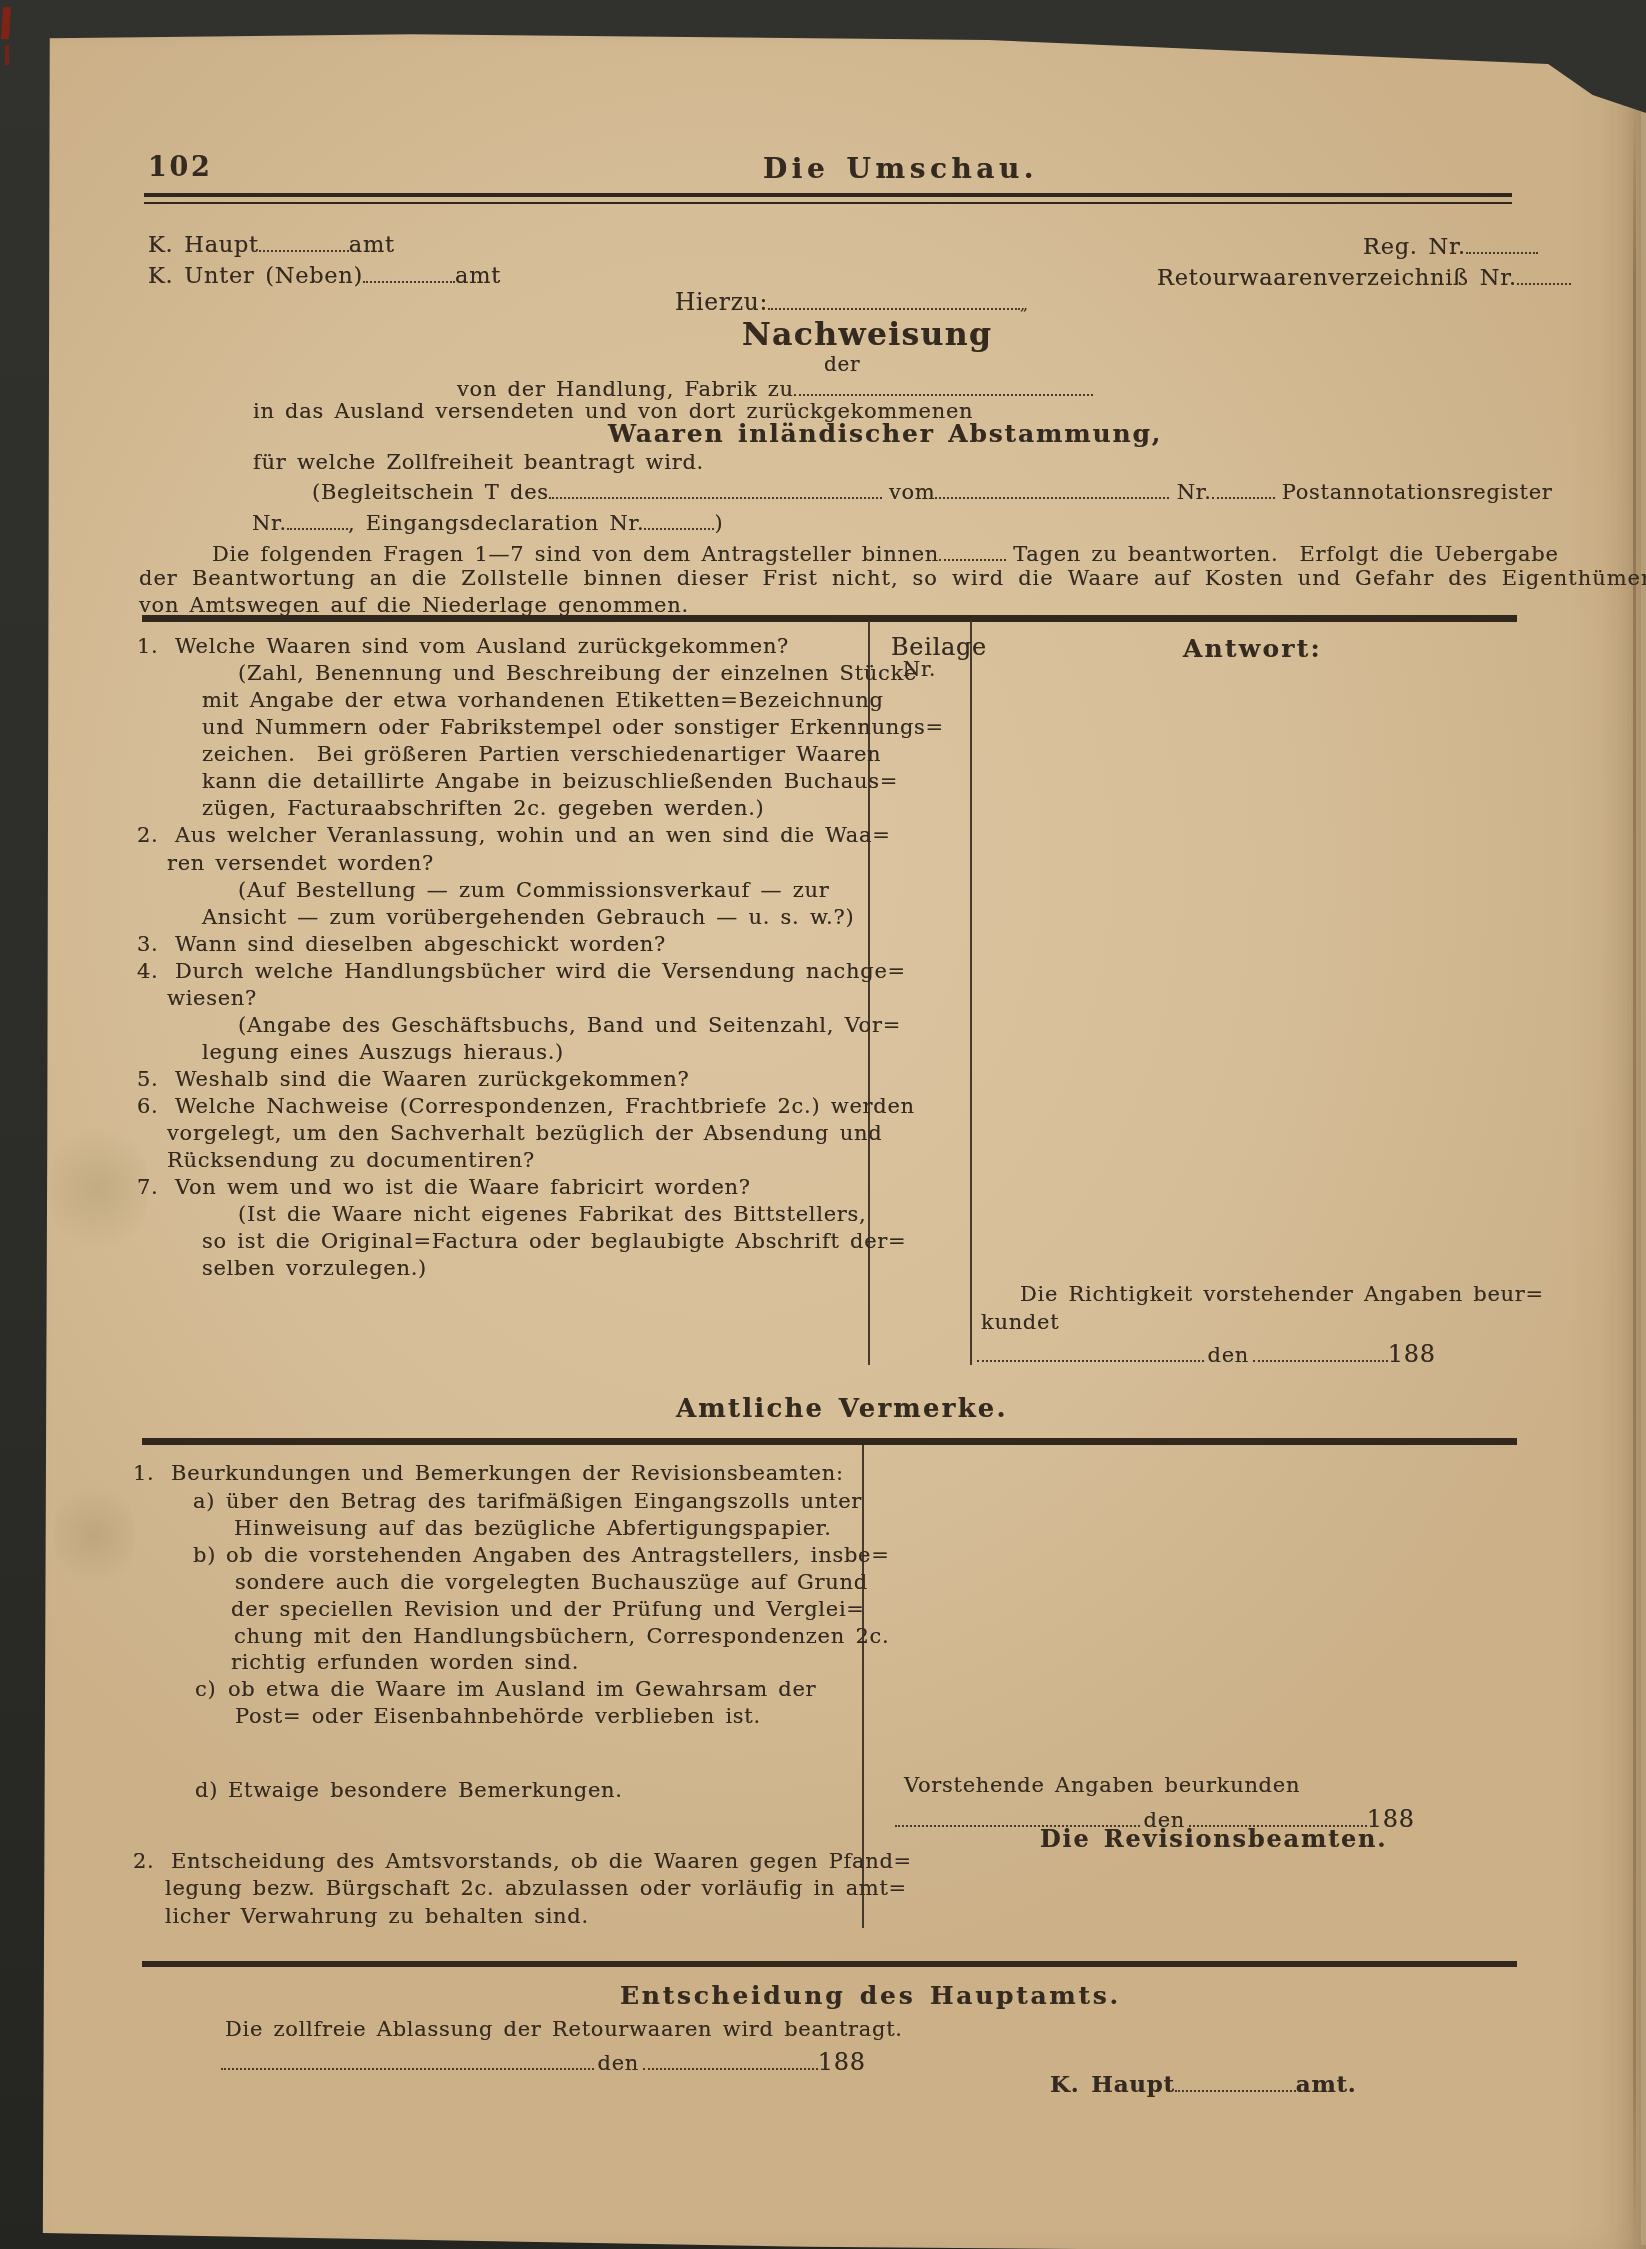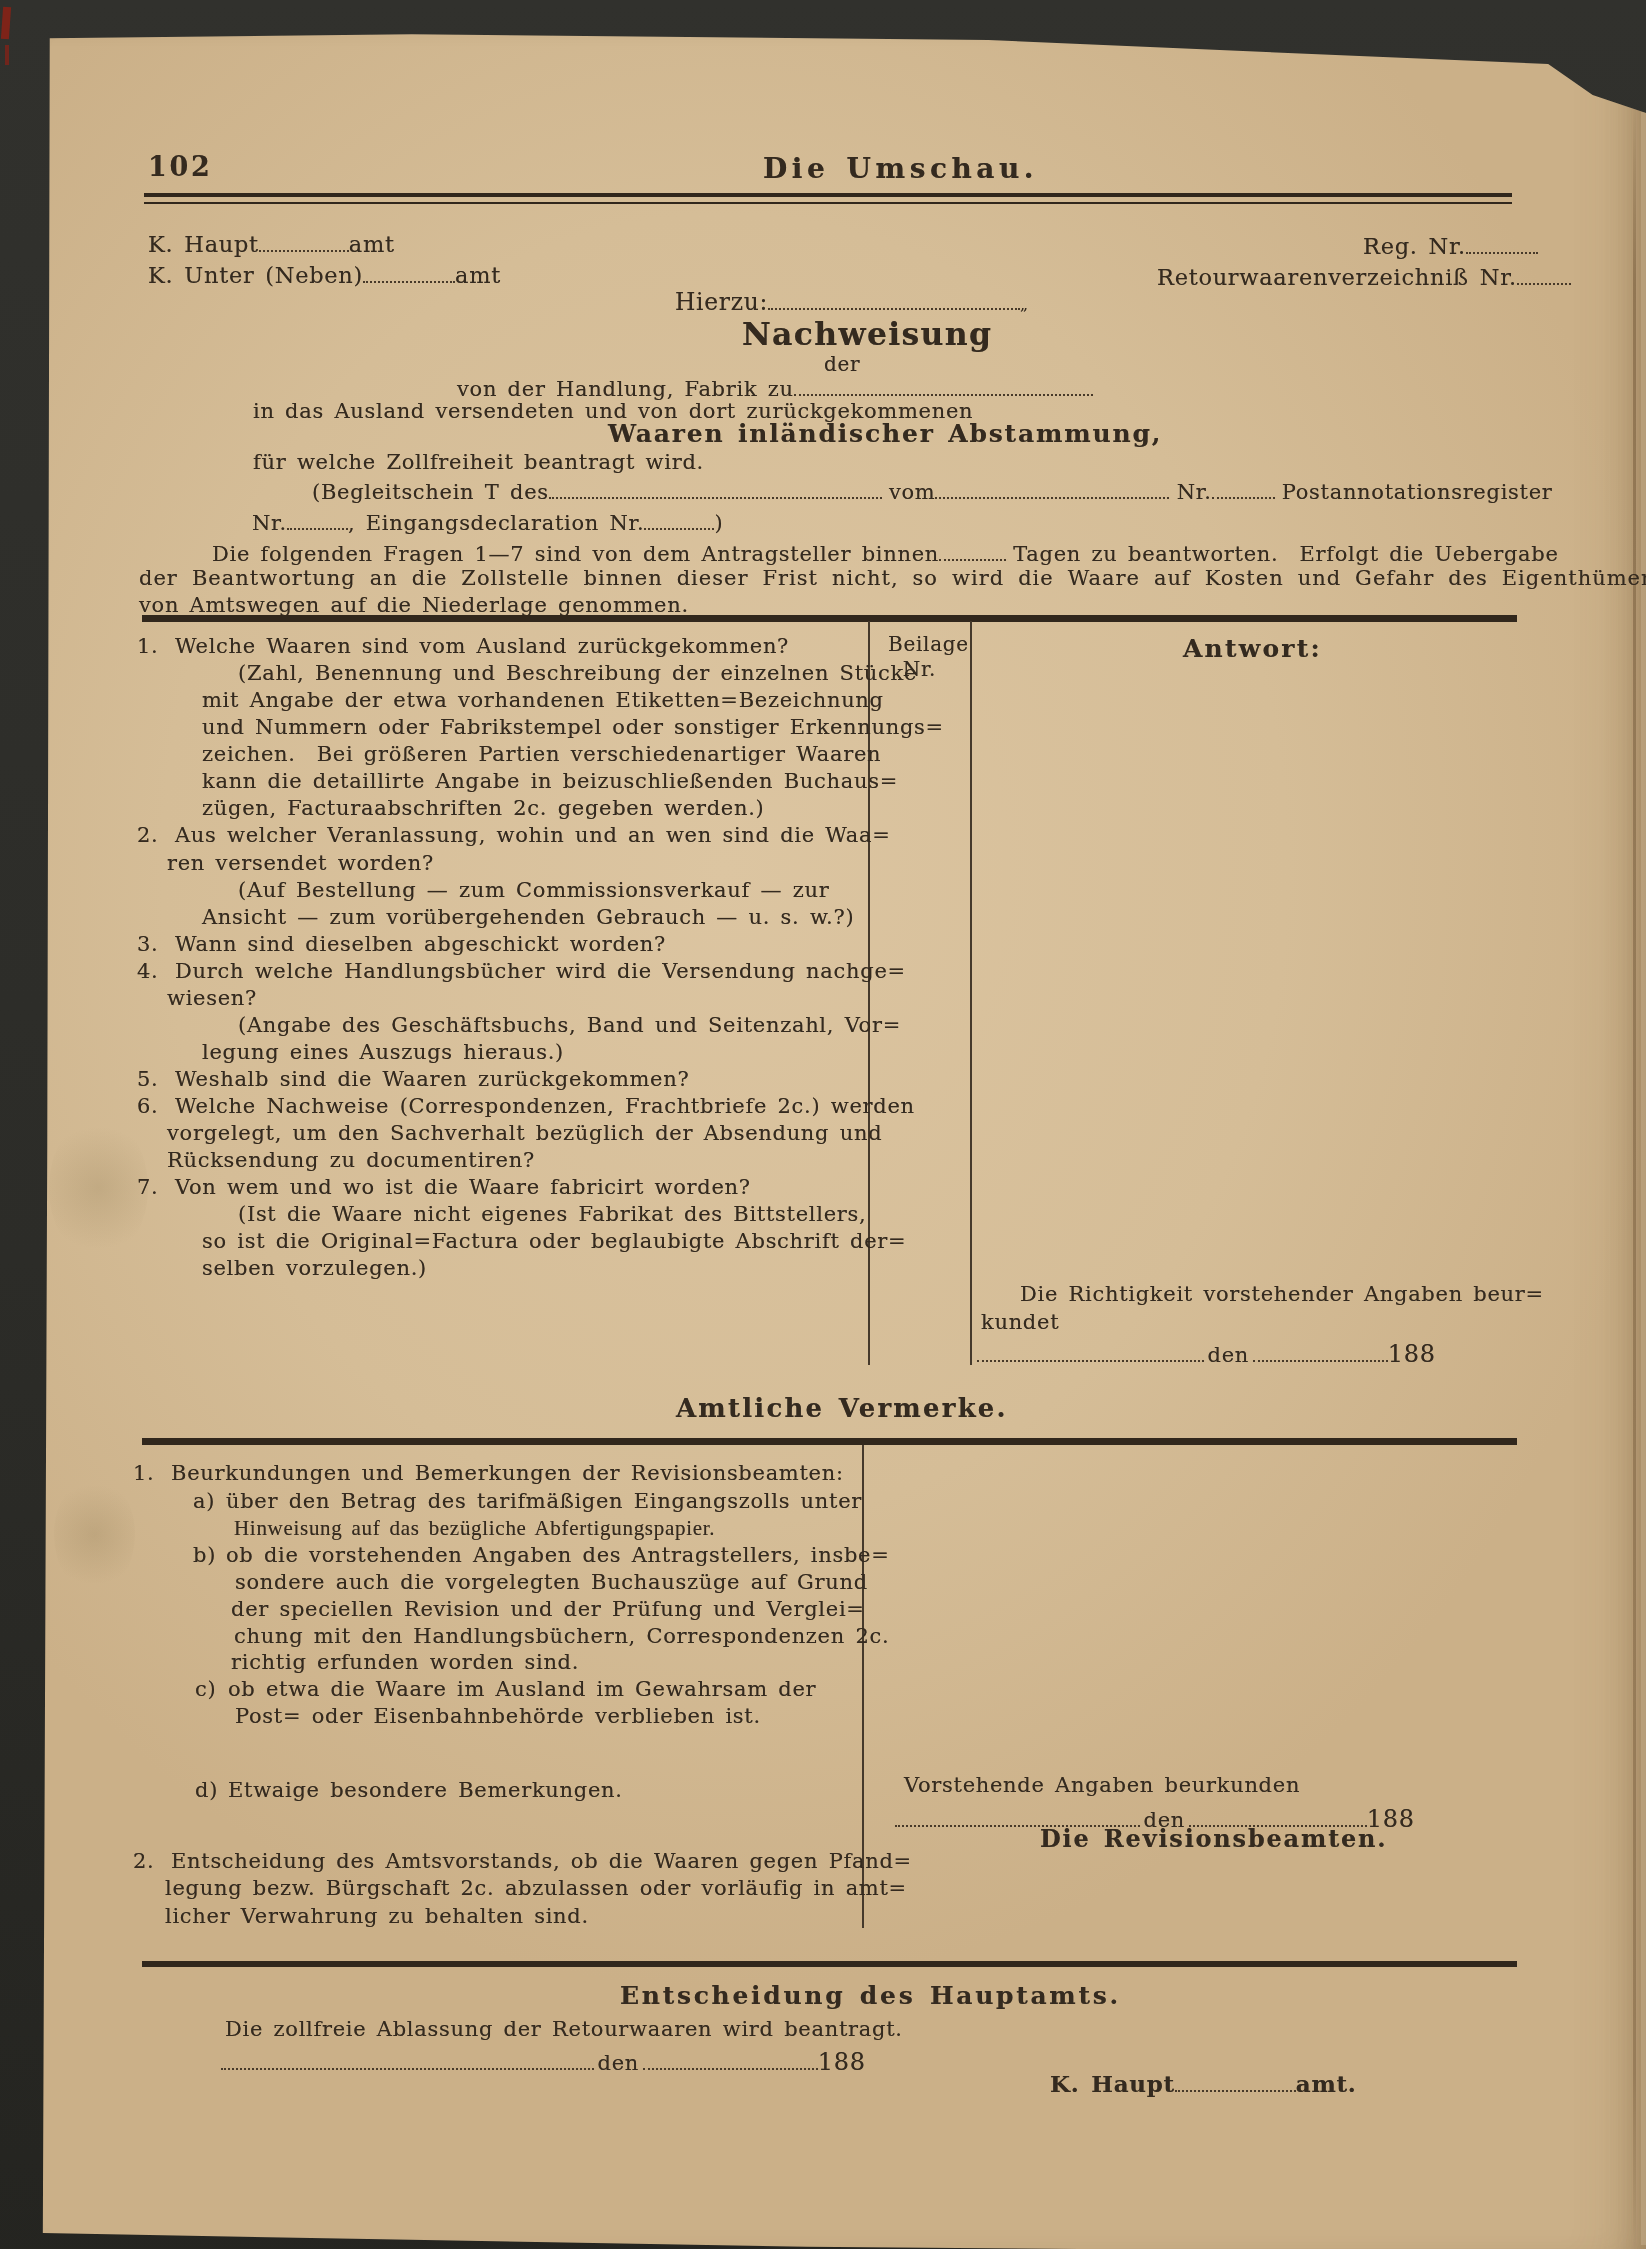--- a/index.html
+++ b/index.html
@@ -62,21 +62,21 @@
     <div class="t" style="left:253px;top:450px;">für welche Zollfreiheit beantragt wird.</div>
     <div class="t" style="left:312px;top:476px;"><span>(Begleitschein T des</span><span class="dots" style="width:333px;"></span><span class="gap">vom</span><span class="dots" style="width:234px;"></span><span class="gap">Nr.</span><span class="dots" style="width:63px;"></span><span class="gap">Postannotationsregister</span></div>
     <div class="t" style="left:252px;top:507px;"><span>Nr.</span><span class="dots" style="width:61px;"></span><span>, Eingangsdeclaration Nr.</span><span class="dots" style="width:70px;"></span><span>)</span></div>
     <div class="t" style="left:212px;top:538px;"><span>Die folgenden Fragen 1—7 sind von dem Antragsteller binnen</span><span class="dots" style="width:67px;"></span><span class="gap">Tagen zu beantworten.</span><span class="gap2">Erfolgt die Uebergabe</span></div>
     <div class="t wide" style="left:139px;top:566px;">der Beantwortung an die Zollstelle binnen dieser Frist nicht, so wird die Waare auf Kosten und Gefahr des Eigenthümers</div>
     <div class="t" style="left:139px;top:593px;">von Amtswegen auf die Niederlage genommen.</div>
 
     <div class="rule" style="left:142px;top:615px;width:1375px;height:6.7px;"></div>
     <div class="vline" style="left:868px;top:621px;height:744px;"></div>
     <div class="vline" style="left:970px;top:621px;height:744px;"></div>
-    <div class="t" style="left:870px;top:633px;width:117px;text-align:center;font-size:20px;">Beilage</div>
+    <div class="t" style="left:870px;top:633px;width:117px;text-align:right;font-size:24px;">Beilage</div>
     <div class="t" style="left:870px;top:658px;width:99px;text-align:center;font-size:20px;">Nr.</div>
     <div class="t b" style="left:1183px;top:634px;font-size:25px;letter-spacing:2.2px;">Antwort:</div>
 
     <div class="t" style="left:137px;top:634px;"><span class="qnum">1.</span><span>Welche Waaren sind vom Ausland zurückgekommen?</span></div>
     <div class="t" style="left:238px;top:661px;">(Zahl, Benennung und Beschreibung der einzelnen Stücke</div>
     <div class="t" style="left:202px;top:688px;">mit Angabe der etwa vorhandenen Etiketten=Bezeichnung</div>
     <div class="t" style="left:202px;top:715px;">und Nummern oder Fabrikstempel oder sonstiger Erkennungs=</div>
     <div class="t" style="left:202px;top:742px;">zeichen.  Bei größeren Partien verschiedenartiger Waaren</div>
     <div class="t" style="left:202px;top:769px;">kann die detaillirte Angabe in beizuschließenden Buchaus=</div>
     <div class="t" style="left:202px;top:796px;">zügen, Facturaabschriften 2c. gegeben werden.)</div>
@@ -107,21 +107,21 @@
     <div class="t" style="left:1020px;top:1282px;">Die Richtigkeit vorstehender Angaben beur=</div>
     <div class="t" style="left:981px;top:1310px;">kundet</div>
     <div class="t" style="left:977px;top:1339px;"><span class="dots" style="width:227px;"></span><span style="margin:0 3.6px;">den</span><span class="dots" style="width:135px;"></span><span class="year">188</span></div>
 
     <div class="t b" style="left:676px;top:1393px;font-size:26px;letter-spacing:2.2px;">Amtliche Vermerke.</div>
     <div class="rule" style="left:142px;top:1438px;width:1375px;height:6.7px;"></div>
     <div class="vline" style="left:862px;top:1445px;height:483px;"></div>
 
     <div class="t" style="left:133px;top:1461px;"><span class="qnum">1.</span><span>Beurkundungen und Bemerkungen der Revisionsbeamten:</span></div>
     <div class="t" style="left:193px;top:1489px;"><span class="abcnum">a)</span><span>über den Betrag des tarifmäßigen Eingangszolls unter</span></div>
-    <div class="t" style="left:234px;top:1516px;font-family:Liberation Serif, serif;">Hinweisung auf das bezügliche Abfertigungspapier.</div>
+    <div class="t" style="left:234px;top:1516px;">Hinweisung auf das bezügliche Abfertigungspapier.</div>
     <div class="t" style="left:193px;top:1543px;"><span class="abcnum">b)</span><span>ob die vorstehenden Angaben des Antragstellers, insbe=</span></div>
     <div class="t" style="left:235px;top:1570px;">sondere auch die vorgelegten Buchauszüge auf Grund</div>
     <div class="t" style="left:231px;top:1597px;">der speciellen Revision und der Prüfung und Verglei=</div>
     <div class="t" style="left:234px;top:1624px;">chung mit den Handlungsbüchern, Correspondenzen 2c.</div>
     <div class="t" style="left:231px;top:1650px;">richtig erfunden worden sind.</div>
     <div class="t" style="left:195px;top:1677px;"><span class="abcnum">c)</span><span>ob etwa die Waare im Ausland im Gewahrsam der</span></div>
     <div class="t" style="left:235px;top:1704px;">Post= oder Eisenbahnbehörde verblieben ist.</div>
     <div class="t" style="left:195px;top:1730px;margin-top:48px;"><span class="abcnum">d)</span><span>Etwaige besondere Bemerkungen.</span></div>
 
     <div class="t" style="left:904px;top:1773px;">Vorstehende Angaben beurkunden</div>

